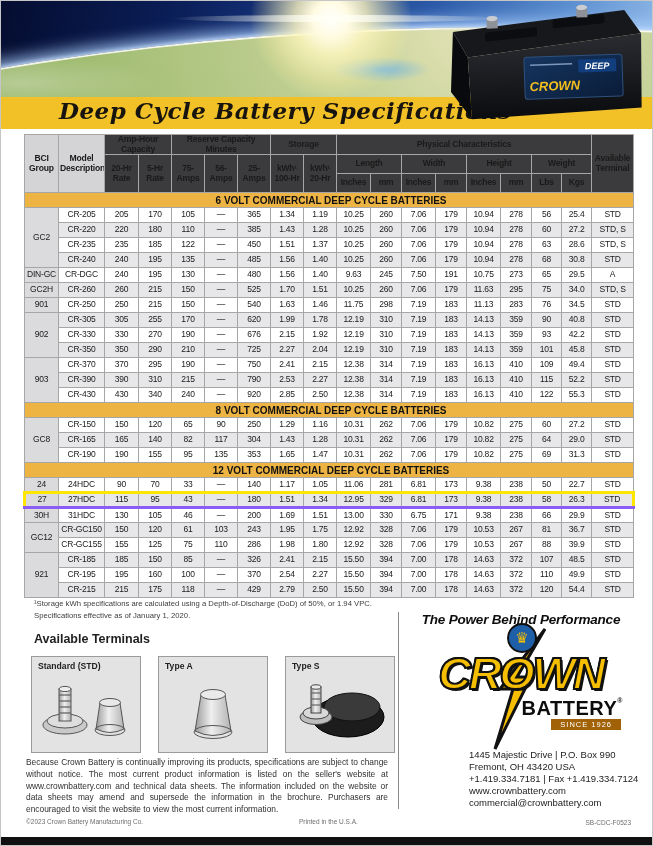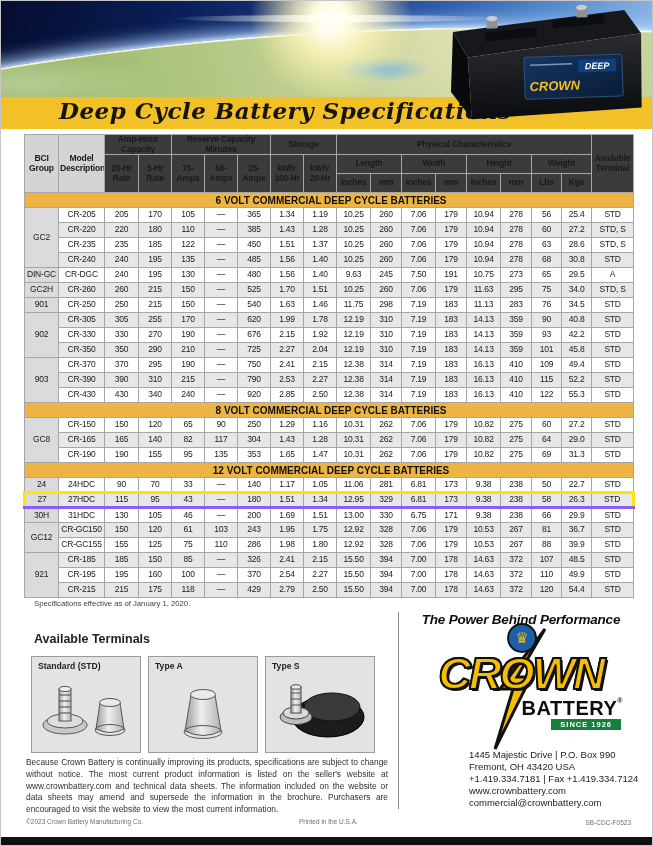--- a/index.html
+++ b/index.html
@@ -52,21 +52,21 @@
     padding-left:5px; letter-spacing:0; color:#111; }
   tbody tr.hl td { border-top:3px solid #FFE600; border-bottom:3px solid #8b5cf6; }
   tbody tr.hl td:first-child { border-left:3px solid #FFE600; }
   tbody tr.hl td:last-child { border-right:3px solid #FFE600; }
 
   
   .footnotes { position:absolute; left:33px; top:597px; font-size:7.7px; color:#3d3d3d; line-height:1.55; }
 
   
   .term-heading { position:absolute; left:33px; top:631px; font-size:12.5px; font-weight:bold; color:#1f1f1f; }
-  .term-row { position:absolute; left:30px; top:655px; display:flex; gap:7px; }
+  .term-row { position:absolute; left:30px; top:655px; display:flex; gap:17px; }
   .term-box { width:110px; height:97px; background:#E3E3E3; border:1px solid #9b9b9b; box-sizing:border-box; }
   .term-box .tlabel { font-size:8.6px; font-weight:bold; color:#222; padding:4px 0 0 6px; }
   .term-box svg { display:block; margin:2px auto 0 auto; }
 
   
   .vdiv { position:absolute; left:397px; top:611px; width:1px; height:197px; background:#8a8a8a; }
 
   
   .tagline { position:absolute; left:400px; top:611px; width:240px; text-align:center;
     font-size:13.5px; font-weight:bold; font-style:italic; color:#0d0d0d; letter-spacing:-0.2px; }
@@ -75,22 +75,22 @@
   .logo .crown-text { position:absolute; left:0; top:16px; width:100%; text-align:center; z-index:2;
     font-size:45px; font-weight:bold; font-style:italic; color:#F6BE00; letter-spacing:-2px; line-height:1;
     -webkit-text-stroke:1.8px #111;
     text-shadow:2px 2px 0 #111, -1px -1px 0 #111, 1px -1px 0 #111, -1px 1px 0 #111; }
   .logo .emblem { position:absolute; left:96px; top:-12px; z-index:3; width:26px; height:26px;
     background:#1E5FA8; border:2px solid #101010; border-radius:50%; color:#F6BE00;
     font-size:15px; line-height:25px; text-align:center; }
   .logo .battery-line { position:absolute; right:8px; top:62px; z-index:4; font-size:20px;
     font-weight:800; color:#0d0d0d; letter-spacing:.5px; }
   .logo .battery-line .reg { font-size:7px; vertical-align:top; }
-  .logo .since { position:absolute; right:10px; top:84px; z-index:4; background:#15803d; color:#fff;
-    font-size:7.5px; font-weight:bold; padding:1px 9px; letter-spacing:1px; }
+  .logo .since { position:absolute; right:10px; top:84px; z-index:4; background:#a16207; color:#fff;
+    font-size:7.5px; font-weight:normal; padding:1px 9px; letter-spacing:1px; }
   .addr { position:absolute; left:468px; top:748px; font-size:9.5px; color:#222; line-height:1.27; }
 
   
   .disclaimer { position:absolute; left:25px; top:756px; width:362px; font-size:8.4px; color:#303030;
     line-height:1.4; text-align:justify; }
   .footer-copy { position:absolute; left:25px; top:817px; font-size:6.5px; color:#6e6e6e; }
   .footer-printed { position:absolute; left:298px; top:817px; font-size:6.5px; color:#6e6e6e; }
   .footer-doc { position:absolute; left:500px; top:818px; width:130px; text-align:right; font-size:6.5px; color:#6e6e6e; }
   .bottom-bar { position:absolute; left:0; bottom:0; width:653px; height:8px; background:#101010; }
 </style>
@@ -682,20 +682,21 @@
           <td>14.63</td>
           <td>372</td>
           <td>120</td>
           <td>54.4</td>
           <td>STD</td>
         </tr>
       </tbody>
   </table>
 
   <div class="footnotes">
+    <div>¹Storage kWh specifications are calculated using a Depth-of-Discharge (DoD) of 50%, or 1.94 VPC.</div>
     <div>Specifications effective as of January 1, 2020.</div>
   </div>
 
   <div class="term-heading">Available Terminals</div>
   <div class="term-row">
     <div class="term-box">
       <div class="tlabel">Standard (STD)</div>
       <svg width="96" height="70" viewBox="0 0 96 70">
         <defs>
             <linearGradient id="mtl" x1="0" y1="0" x2="1" y2="0">

